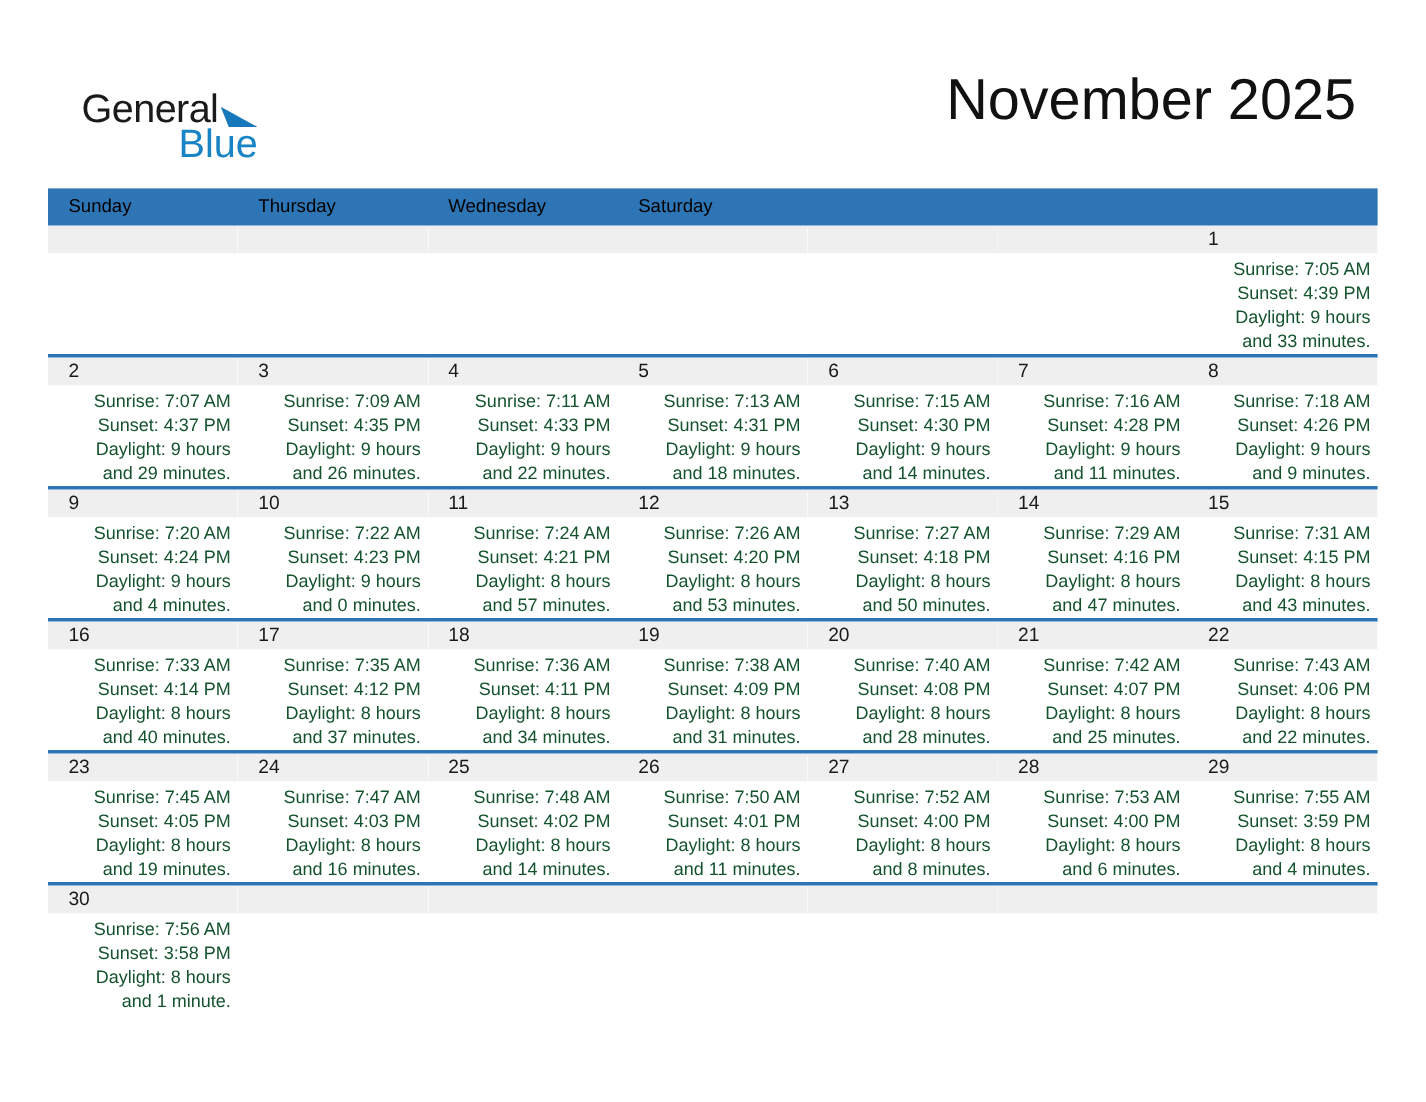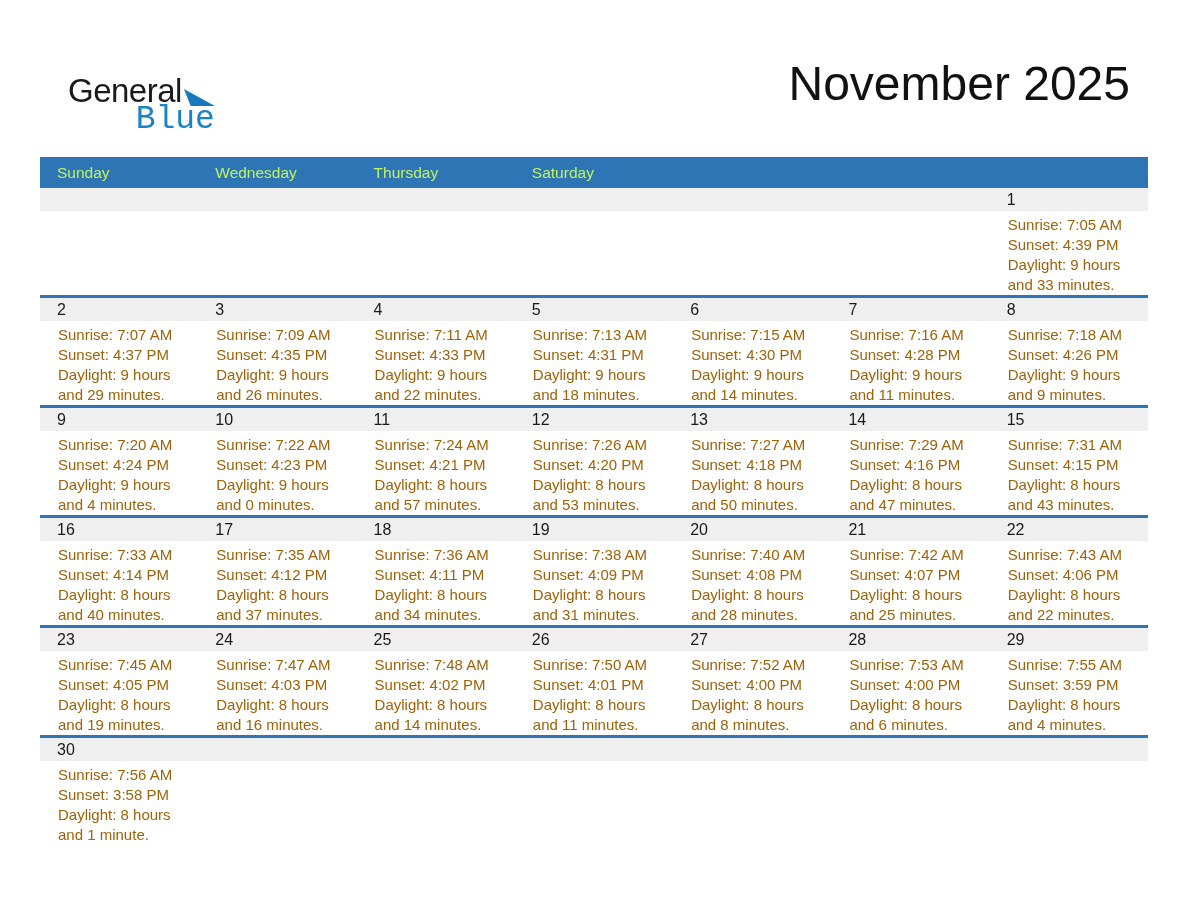--- a/index.html
+++ b/index.html
@@ -12,47 +12,47 @@
   }
 
   
   .logo { position: absolute; left: 50px; top: 72px; margin-left: 18px; }
   .logo-line1 { display: flex; align-items: flex-end; font-size: 33px; color: #1a1a1a; letter-spacing: -0.5px; }
   .logo-tri {
     width: 31px; height: 17px; margin-left: 2px; margin-bottom: 4px;
     background: #1778BC;
     clip-path: polygon(0 0, 100% 100%, 22% 100%);
   }
-  .logo-line2 { text-align: right; font-size: 33px; color: #1883C5; margin-top: -9px; padding-right: -2px; font-family: Liberation Mono, monospace; }
+  .logo-line2 { text-align: right; font-size: 33px; color: #1883C5; margin-top: -9px; padding-right: -2px; }
 
   
   .title { position: absolute; top: 56px; right: 58px; font-size: 48px; color: #111; white-space: nowrap; }
   .subtitle { position: absolute; top: 116px; right: 58px; font-size: 21px; color: #111; white-space: nowrap; margin-top: 40px; }
 
   
   .calendar { position: absolute; left: 40px; top: 157px; width: 1108px; }
   .header-row {
     display: grid; grid-template-columns: repeat(7, 1fr);
     background: #2E75B6; height: 31px;
   }
-  .header-cell { color: #bef264; font-size: 15.5px; line-height: 31px; padding-left: 17px; overflow: hidden; }
+  .header-cell { color: #000000; font-size: 15.5px; line-height: 31px; padding-left: 17px; overflow: hidden; }
 
   .week-row {
     display: grid; grid-template-columns: repeat(7, 1fr);
     height: 110px; box-sizing: border-box;
     border-bottom: 3px solid #2E75B6;
   }
   .week-row:last-child { border-bottom: none; }
 
   .cell { overflow: hidden; }
   .cell .band {
     background: #EFEFEF; height: 23px; line-height: 23px;
     font-size: 16px; color: #1a1a1a; padding-left: 17px;
   }
-  .cell .details { padding: 4px 6px 0 18px; font-size: 15px; color: #a16207; }
+  .cell .details { padding: 4px 6px 0 18px; font-size: 15px; color: #14532d; text-align: right; }
   .cell .details .line { line-height: 20px; white-space: nowrap; }
 </style>
 </head>
 <body>
 
 <div class="logo">
   <div class="logo-line1">
     <span>General</span>
     <span class="logo-tri"></span>
   </div>
@@ -60,22 +60,22 @@
     <span>Blue</span>
   </div>
 </div>
 
 <div class="title">November 2025</div>
 <div class="subtitle">Gnosall, England, United Kingdom</div>
 
 <div class="calendar">
   <div class="header-row">
     <div class="header-cell">Sunday</div>
+    <div class="header-cell">Thursday</div>
     <div class="header-cell">Wednesday</div>
-    <div class="header-cell">Thursday</div>
     <div class="header-cell">Saturday</div>
   </div>
   <div>
       <div class="week-row">
         <div class="cell">
           <div class="band"></div>
           <div class="details"></div>
         </div>
         <div class="cell">
           <div class="band"></div>

